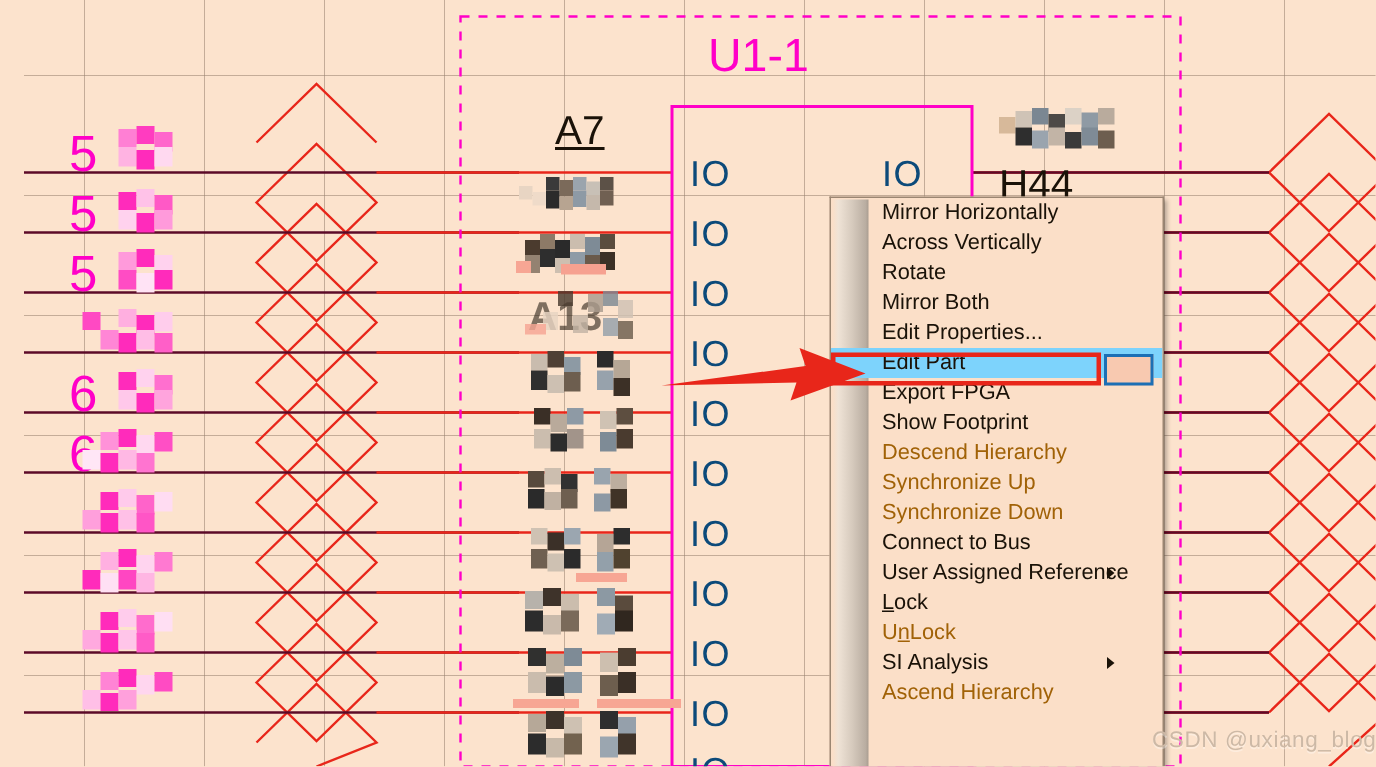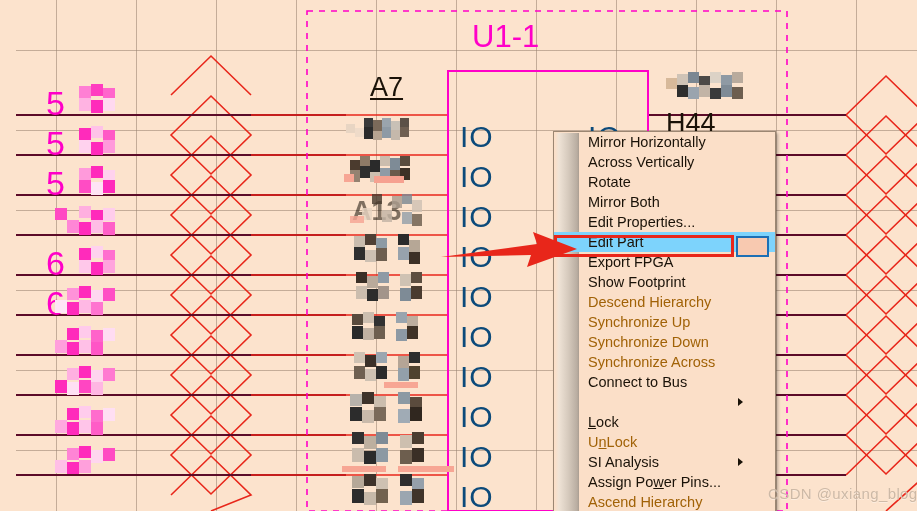--- a/index.html
+++ b/index.html
@@ -18,22 +18,22 @@
     background-image:
       linear-gradient(to right, rgba(150,128,110,.55) 1px, transparent 1px),
       linear-gradient(to bottom, rgba(150,128,110,.55) 1px, transparent 1px);
     background-size:80px 80px;
     background-position:-40px -30px;
   }
   
   svg.sch{position:absolute;left:0;top:0;width:917px;height:511px;}
   
   .iotext{
-    position:absolute;color:#0c4a7a;font-size:30px;line-height:30px;
-    font-family:"Liberation Sans", sans-serif;letter-spacing:1px;margin-top:20px;
+    position:absolute;color:#0c4a7a;font-size:24px;line-height:30px;
+    font-family:"Liberation Sans", sans-serif;letter-spacing:1px;
   }
   .pinlabel{
     position:absolute;color:#1a1208;font-size:27px;line-height:27px;
     font-family:"Liberation Sans", sans-serif;
   }
   .partname{
     position:absolute;color:#ff00c8;font-size:31px;line-height:31px;
     font-family:"Liberation Sans", sans-serif;
   }
   
@@ -472,27 +472,25 @@
     <div class="mi"><span>Across Vertically</span></div>
     <div class="mi"><span>Rotate</span></div>
     <div class="mi"><span>Mirror Both</span></div>
     <div class="mi"><span>Edit Properties...</span></div>
     <div class="mi" id="mi-edit-part"><span>Edit Part</span></div>
     <div class="mi"><span>Export FPGA</span></div>
     <div class="mi"><span>Show Footprint</span></div>
     <div class="mi disabled"><span>Descend Hierarchy</span></div>
     <div class="mi disabled"><span>Synchronize Up</span></div>
     <div class="mi disabled"><span>Synchronize Down</span></div>
-    <div class="mi disabled"><span>Synchronize Across</span></div>
     <div class="mi"><span>Connect to Bus</span></div>
-    <div class="mi"><span class="arw"></span></div>
+    <div class="mi"><span>User Assigned Reference</span><span class="arw"></span></div>
     <div class="mi"><span class="u">L</span><span>ock</span></div>
     <div class="mi disabled"><span>U</span><span class="u">n</span><span>Lock</span></div>
     <div class="mi"><span>SI Analysis</span><span class="arw"></span></div>
-    <div class="mi"><span>Assign Po</span><span class="u">w</span><span>er Pins...</span></div>
     <div class="mi disabled"><span>Ascend Hierarchy</span></div>
   </div>
 
   <div id="hl-blue"></div>
 
   <div id="hl-red"></div>
 
   <svg id="arrow" viewBox="0 0 140 40" xmlns="http://www.w3.org/2000/svg">
     <path d="M0 27 L96 14 L92 2 L136 19 L86 37 L90 25 Z" fill="#e8261a"></path>
   </svg>

